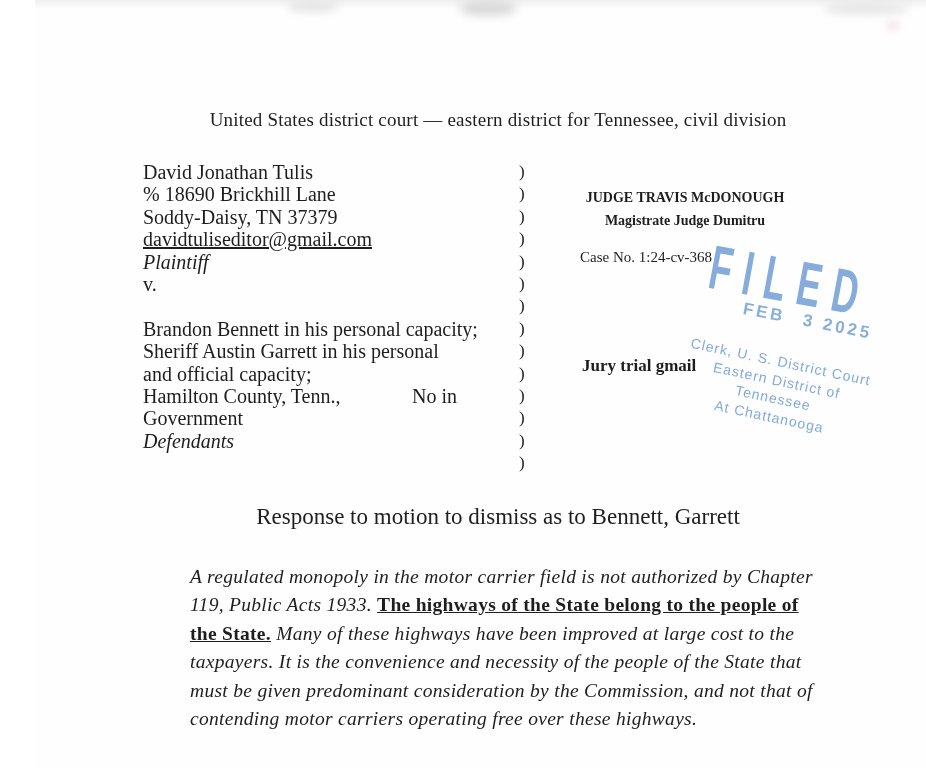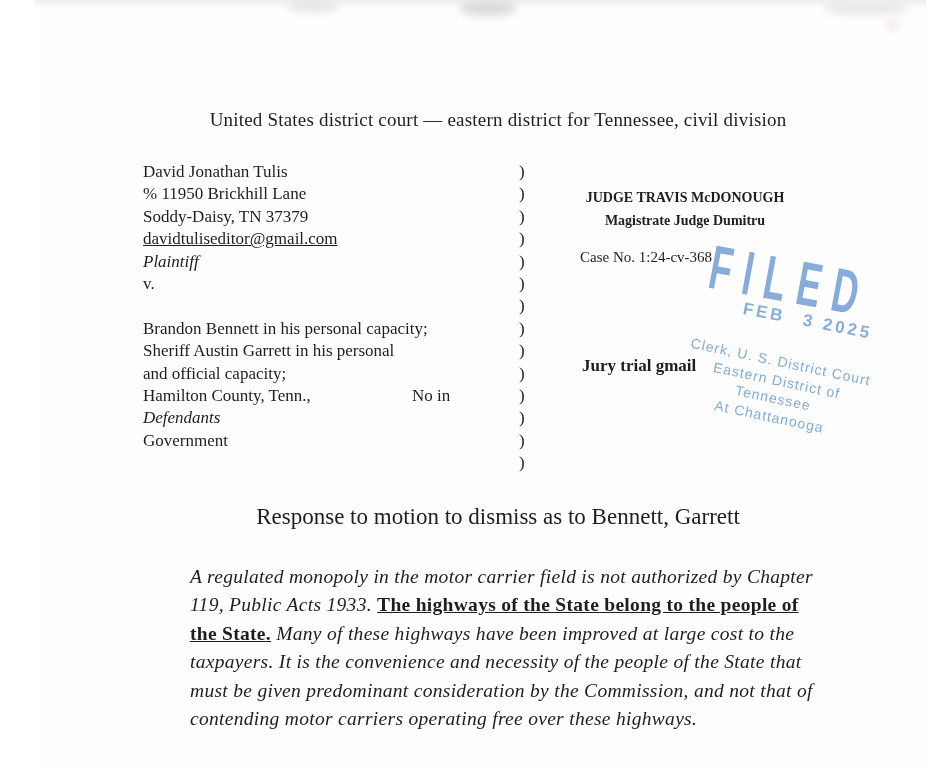--- a/index.html
+++ b/index.html
@@ -17,21 +17,21 @@
   .sm1{left:252px;top:1px;width:52px;height:11px;background:#e3e3e3;}
   .sm2{left:424px;top:0px;width:58px;height:16px;background:#dadada;}
   .sm3{left:788px;top:2px;width:86px;height:13px;background:#e6e6e6;}
   .sm4{left:851px;top:21px;width:14px;height:9px;background:#f1e2e2;}
 
   .court-title{position:absolute;left:0;top:109px;width:926px;text-align:center;
     font-size:19px;letter-spacing:.2px;}
 
   
   .cap-left{position:absolute;left:108px;top:161px;width:360px;
-    font-size:17px;line-height:22.4px;}
+    font-size:20px;line-height:22.4px;}
   .cap-line{white-space:nowrap;height:22.4px;}
   .cap-email{text-decoration:underline;}
   .cap-right-al{text-align:left;font-style:italic;}
   .pad-plaintiff{padding-right:28px;}
   .pad-defendants{padding-right:8px;}
   .row-rel{position:relative;}
   .no-in{position:absolute;left:269px;top:0;}
 
   .paren-col{position:absolute;left:484px;top:161px;
     font-size:17px;line-height:22.4px;}
@@ -70,35 +70,35 @@
   <div class="top-band"></div>
   <div class="smudge sm1"></div>
   <div class="smudge sm2"></div>
   <div class="smudge sm3"></div>
   <div class="smudge sm4"></div>
 
   <div class="court-title">United States district court — eastern district for Tennessee, civil division</div>
 
   <div class="cap-left">
     <div class="cap-line">David Jonathan Tulis</div>
-    <div class="cap-line">% 11950 Brickhill Lane</div>
+    <div class="cap-line">% 18690 Brickhill Lane</div>
     <div class="cap-line">Soddy-Daisy, TN 37379</div>
     <div class="cap-line cap-email">davidtuliseditor@gmail.com</div>
     <div class="cap-line cap-right-al pad-plaintiff">Plaintiff</div>
     <div class="cap-line">v.</div>
     <div class="cap-line"></div>
     <div class="cap-line">Brandon Bennett in his personal capacity;</div>
     <div class="cap-line">Sheriff Austin Garrett in his personal</div>
     <div class="cap-line">and official capacity;</div>
     <div class="cap-line row-rel">
       <span>Hamilton County, Tenn.,</span>
       <span class="no-in">No in</span>
     </div>
+    <div class="cap-line">Government</div>
     <div class="cap-line cap-right-al pad-defendants">Defendants</div>
-    <div class="cap-line">Government</div>
   </div>
 
   <div class="paren-col">
       <div>)</div>
       <div>)</div>
       <div>)</div>
       <div>)</div>
       <div>)</div>
       <div>)</div>
       <div>)</div>

